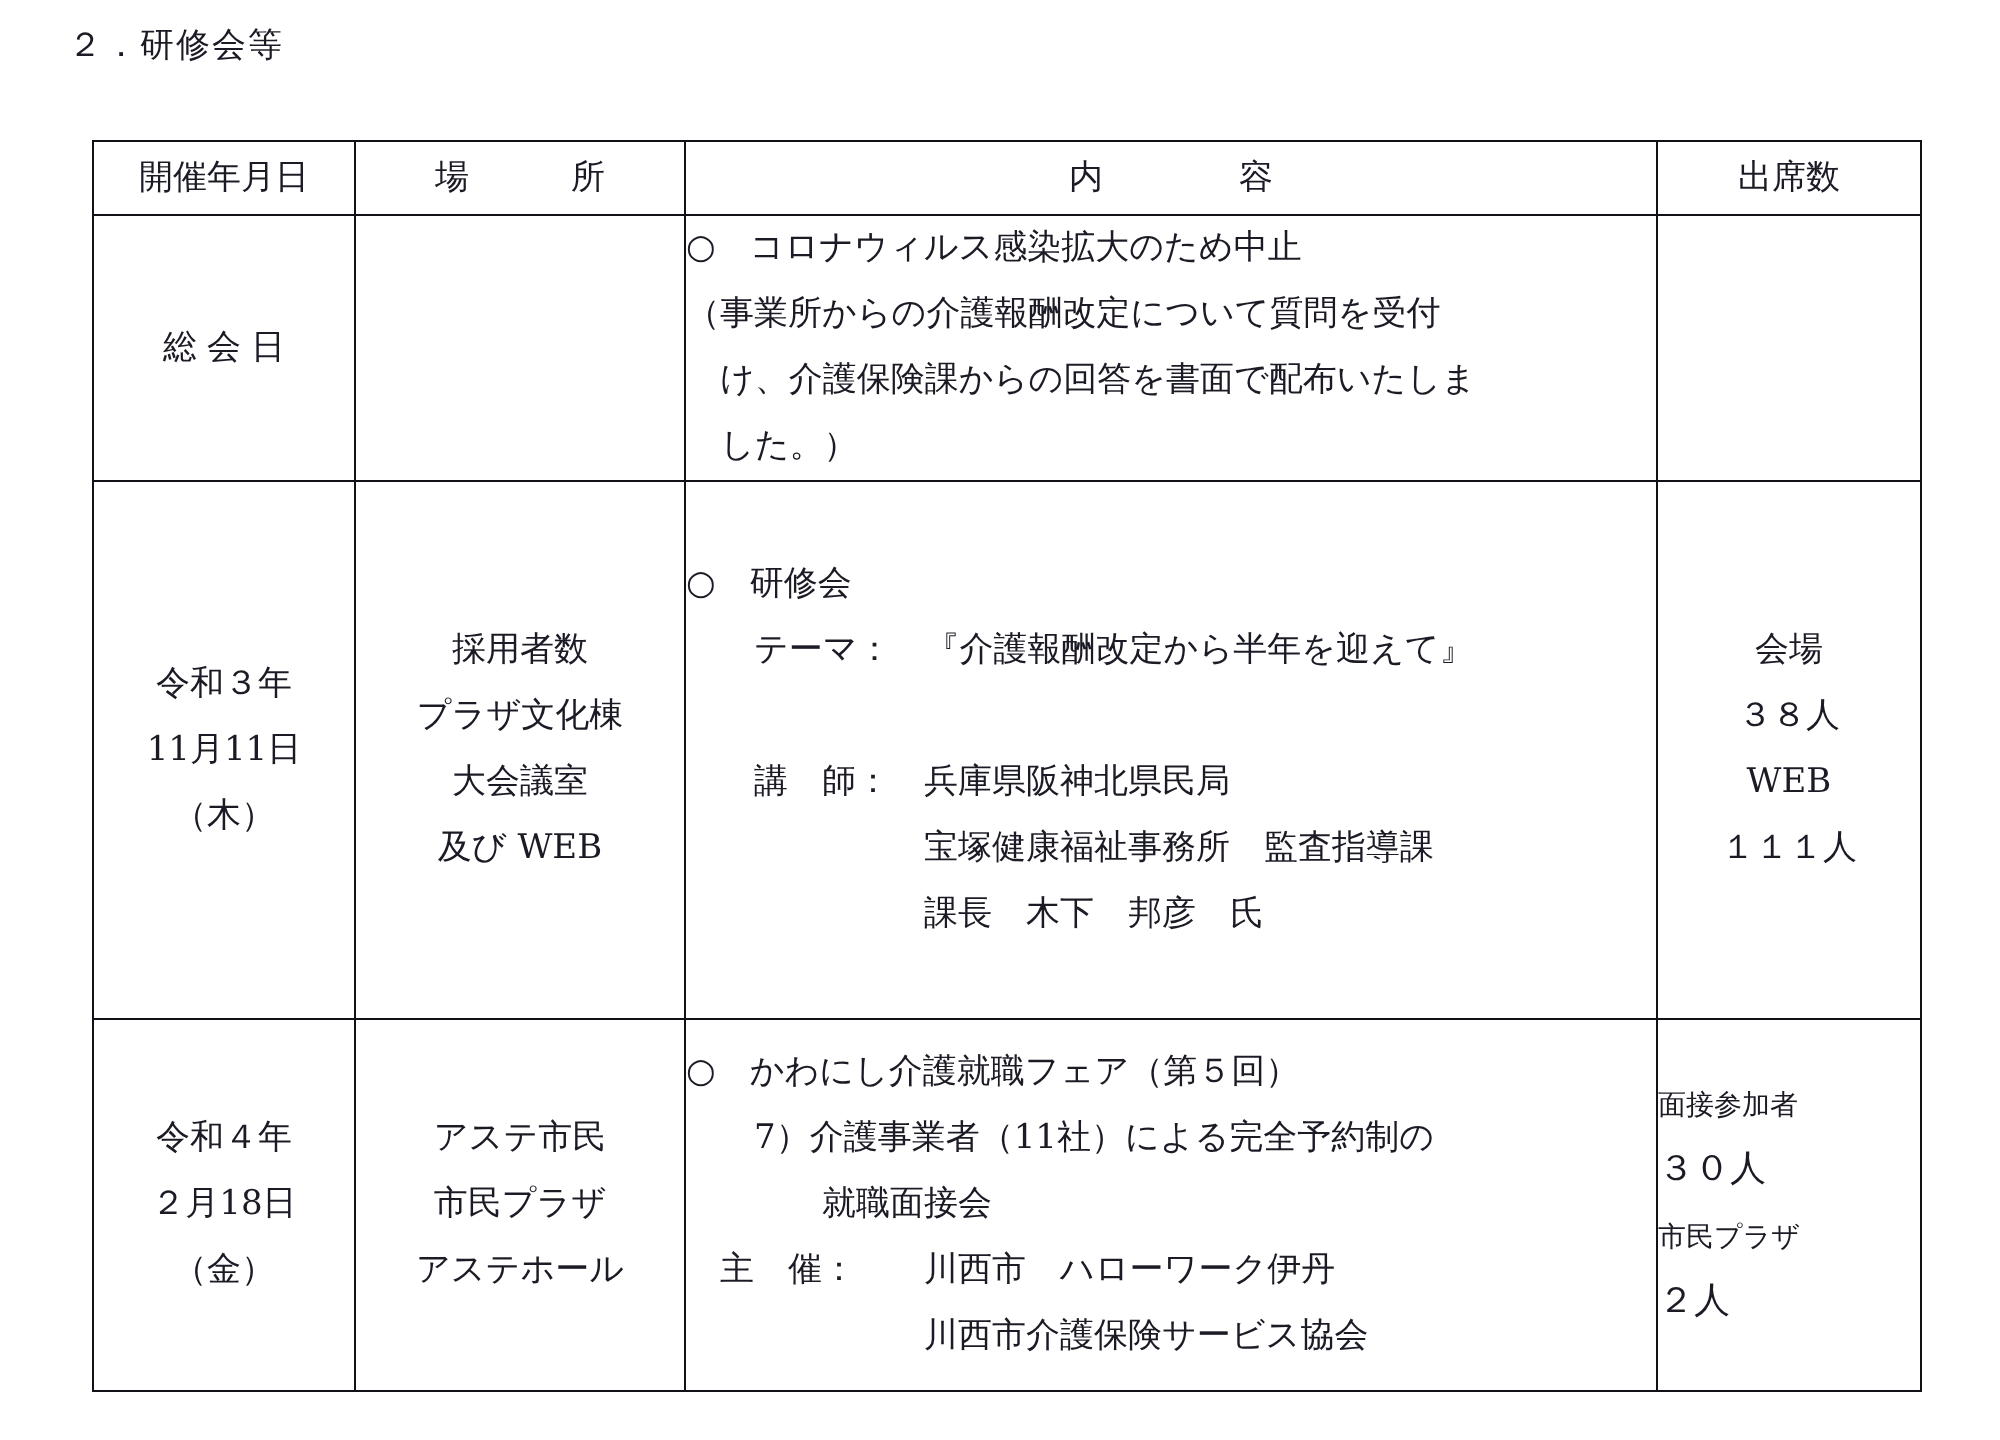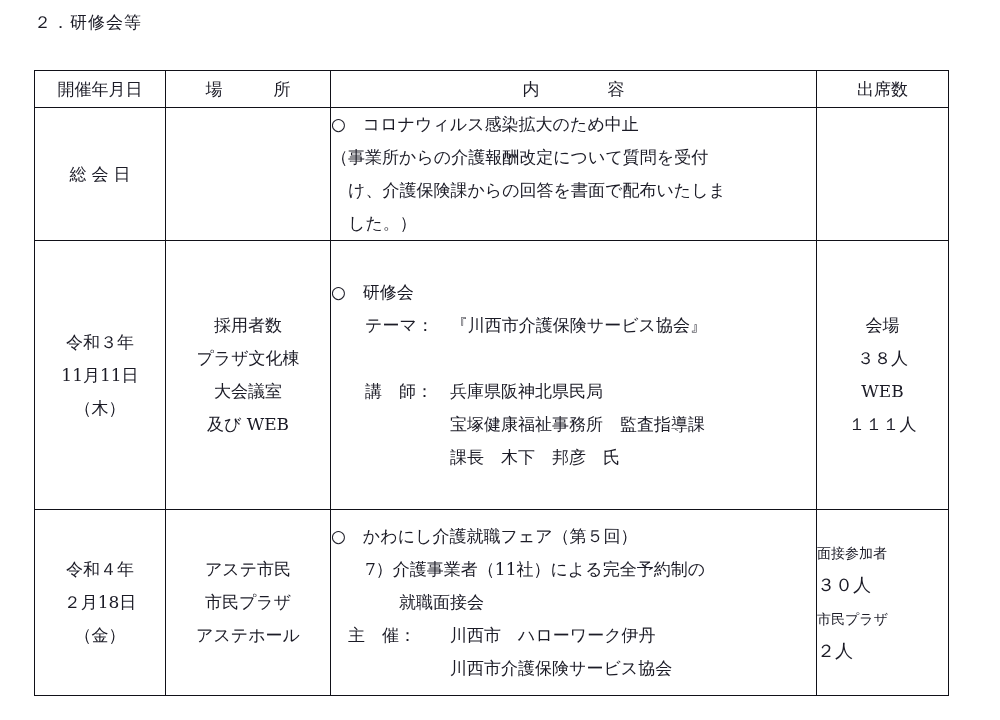--- a/index.html
+++ b/index.html
@@ -22,21 +22,21 @@
     left: 34px;
     top: 11px;
     font-size: 17px;
     font-weight: normal;
     margin: 0;
     letter-spacing: 1px;
     white-space: pre;
   }
   table.main-table {
     position: absolute;
-    left: 34px;
+    left: 46px;
     top: 70px;
     border-collapse: collapse;
     table-layout: fixed;
     width: 914px;
   }
   table.main-table th,
   table.main-table td {
     border: 1.5px solid #111118;
     padding: 0;
     font-weight: normal;
@@ -110,21 +110,21 @@
 
       <tr class="row-2">
         <td class="cell-center">令和３年
 11月11日
 （木）</td>
         <td class="cell-center">採用者数
 プラザ文化棟
 大会議室
 及び WEB</td>
         <td class="cell-content">○　研修会
-　　テーマ：　『川西市介護保険サービス協会』
+　　テーマ：　『介護報酬改定から半年を迎えて』
 
 　　講　師：　兵庫県阪神北県民局
 　　　　　　　宝塚健康福祉事務所　監査指導課
 　　　　　　　課長　木下　邦彦　氏</td>
         <td class="cell-center">会場
 ３８人
 WEB
 １１１人</td>
       </tr>
 

